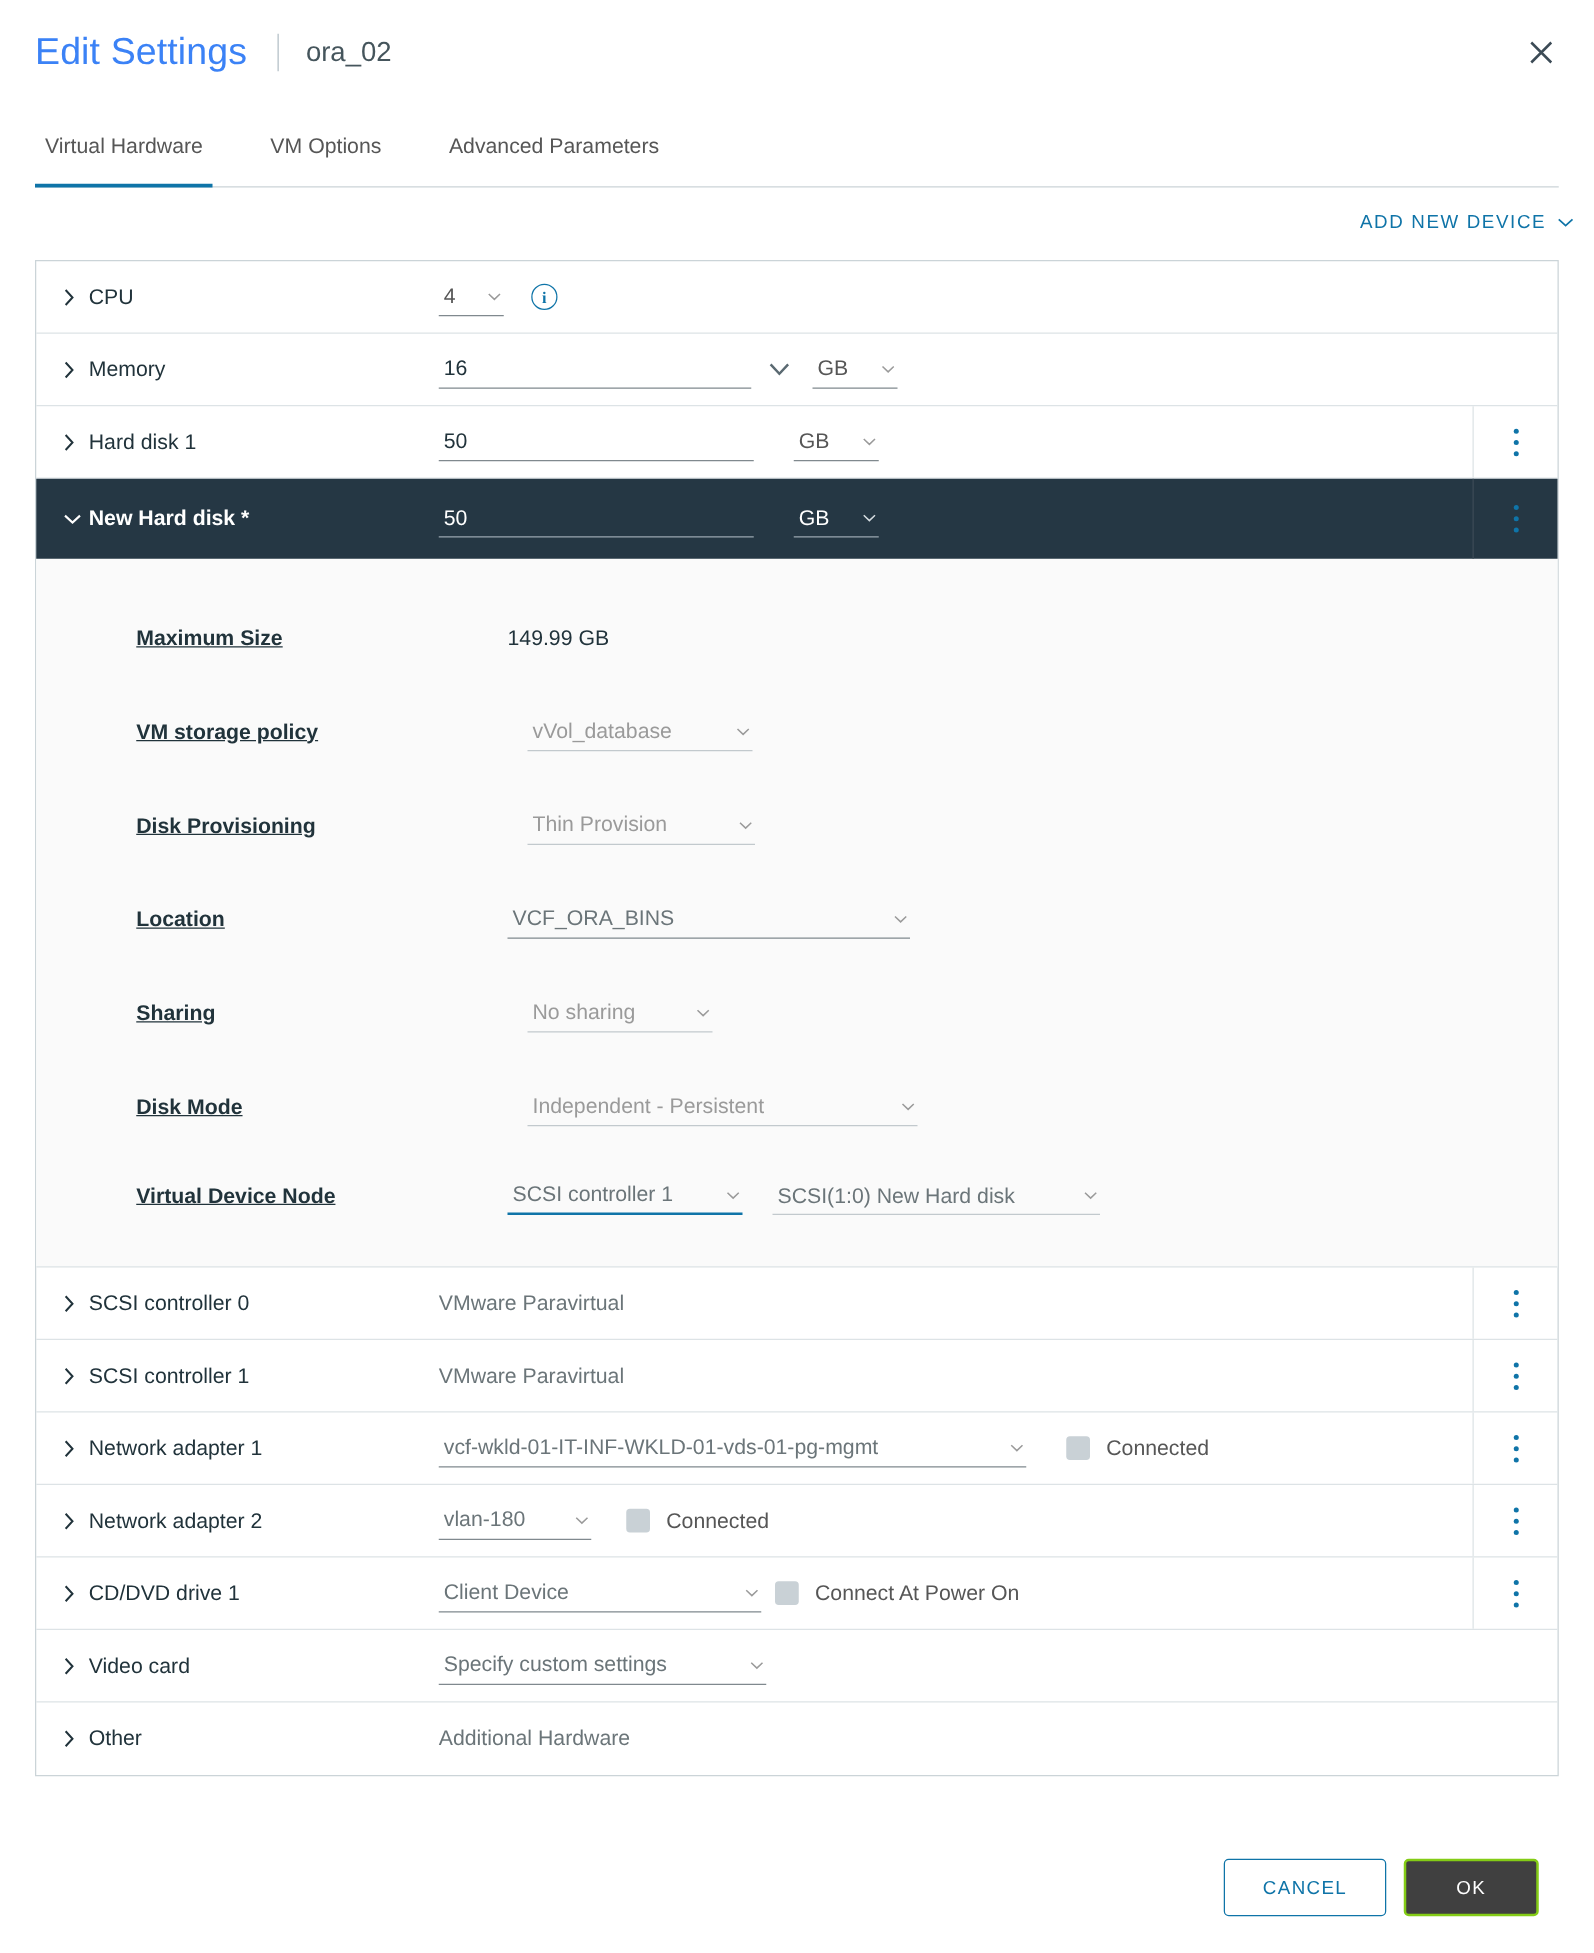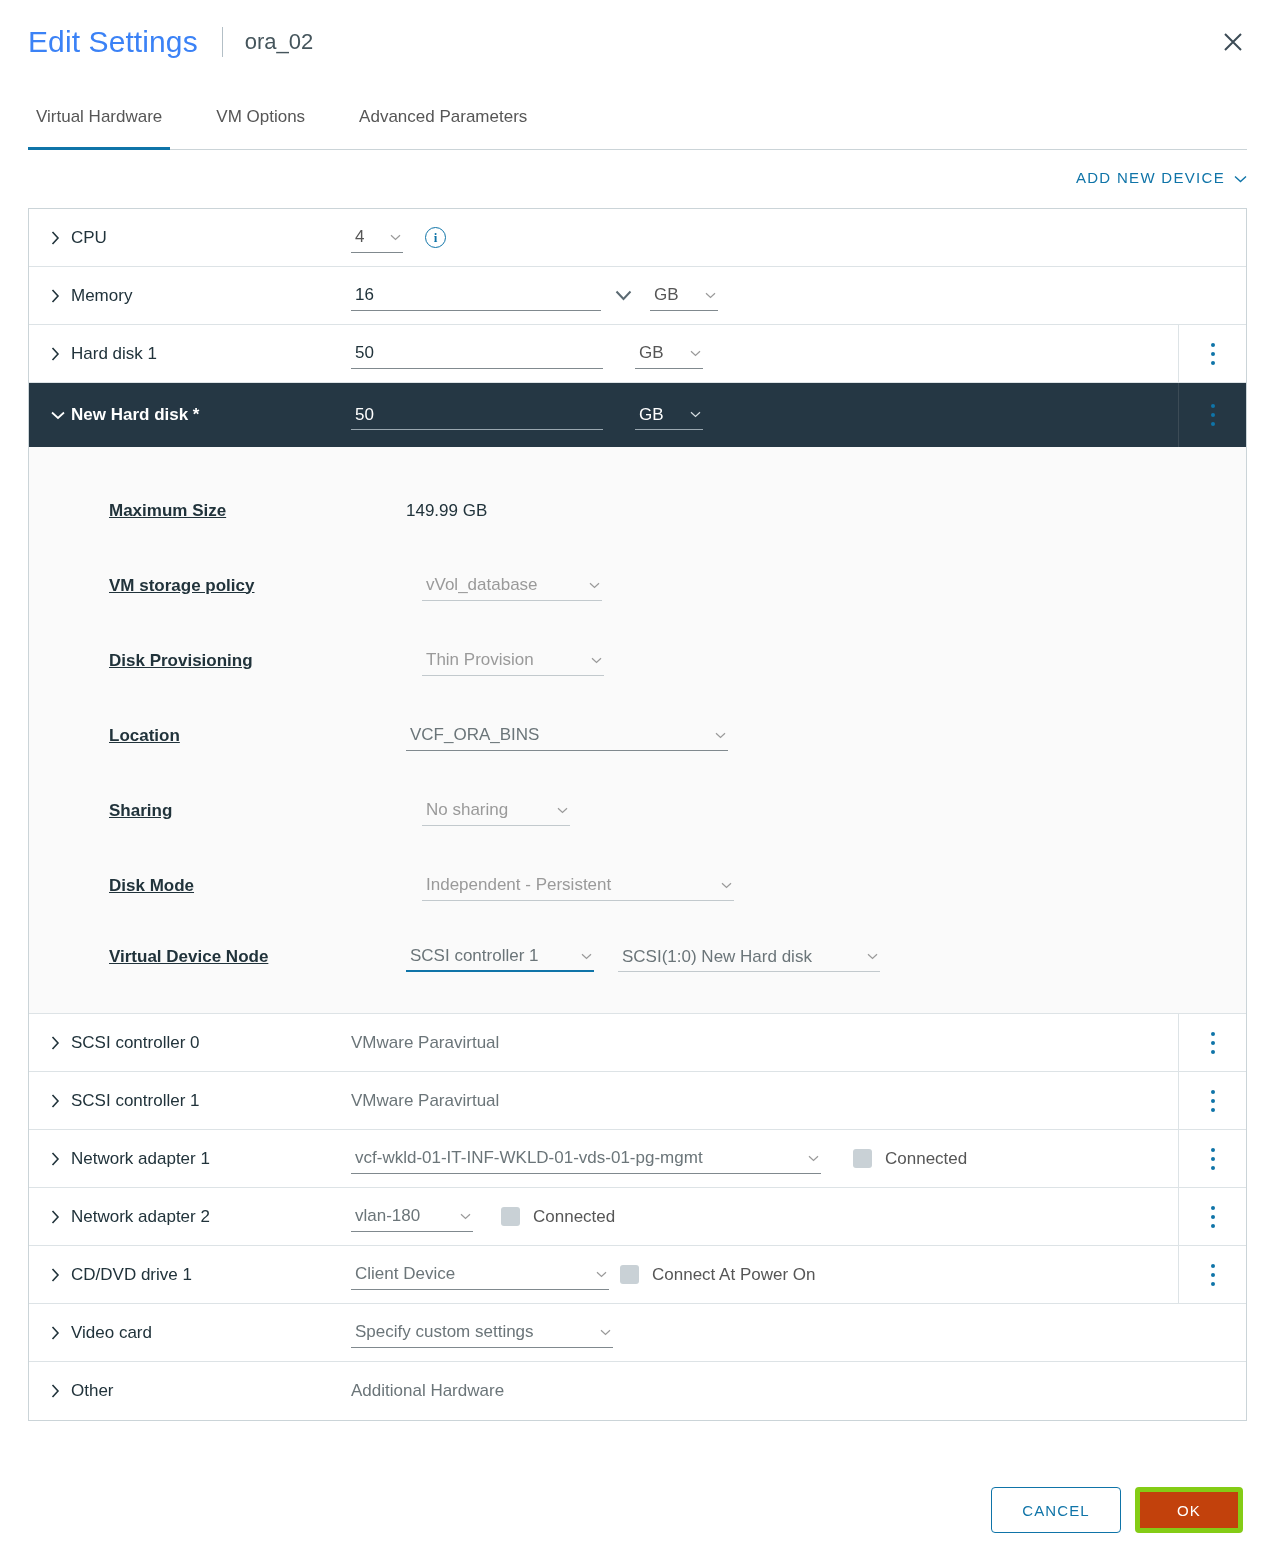--- a/index.html
+++ b/index.html
@@ -69,21 +69,21 @@
   .tab.active::after {
     content: "";
     position: absolute; left: 0; right: 0; bottom: 0;
     height: 3px; background: #0f74a8;
   }
 
   
   .addbar {
     height: 54px;
     display: flex; align-items: center; justify-content: flex-end;
-    padding-right: 28px;
+    padding-right: 16px;
   }
   .add-link {
     font-size: 15px;
     letter-spacing: 1.3px;
     color: #0f74a8;
     cursor: pointer;
     display: flex; align-items: center; gap: 9px;
   }
 
   
@@ -207,21 +207,21 @@
     font-size: 17px;
     font-weight: 700;
     color: #21333b;
     text-decoration: underline;
   }
   .dt-row .dt-val { display: flex; align-items: center; }
 
   
   .footer {
     position: absolute;
-    left: 0; right: 4px; bottom: 0;
+    left: 0; right: 16px; bottom: 0;
     height: 104px;
     display: flex; align-items: center; justify-content: flex-end;
     padding-right: 28px;
     gap: 14px;
     background: #fff;
   }
   .btn {
     height: 46px;
     min-width: 130px;
     border-radius: 4px;
@@ -229,22 +229,22 @@
     letter-spacing: 1.1px;
     display: inline-flex; align-items: center; justify-content: center;
     cursor: pointer;
   }
   .btn.secondary {
     border: 1px solid #0f74a8;
     color: #0f74a8;
     background: #fff;
   }
   .btn.primary {
-    border: 5px solid #84cc16;
-    background: #c2410c;
+    border: 2px solid #84cc16;
+    background: #404040;
     color: #ffffff;
     min-width: 108px;
   }
 </style>
 </head>
 <body>
 
 <div class="hdr">
   <div class="hdr-row">
     <span class="hdr-title">Edit Settings</span>

